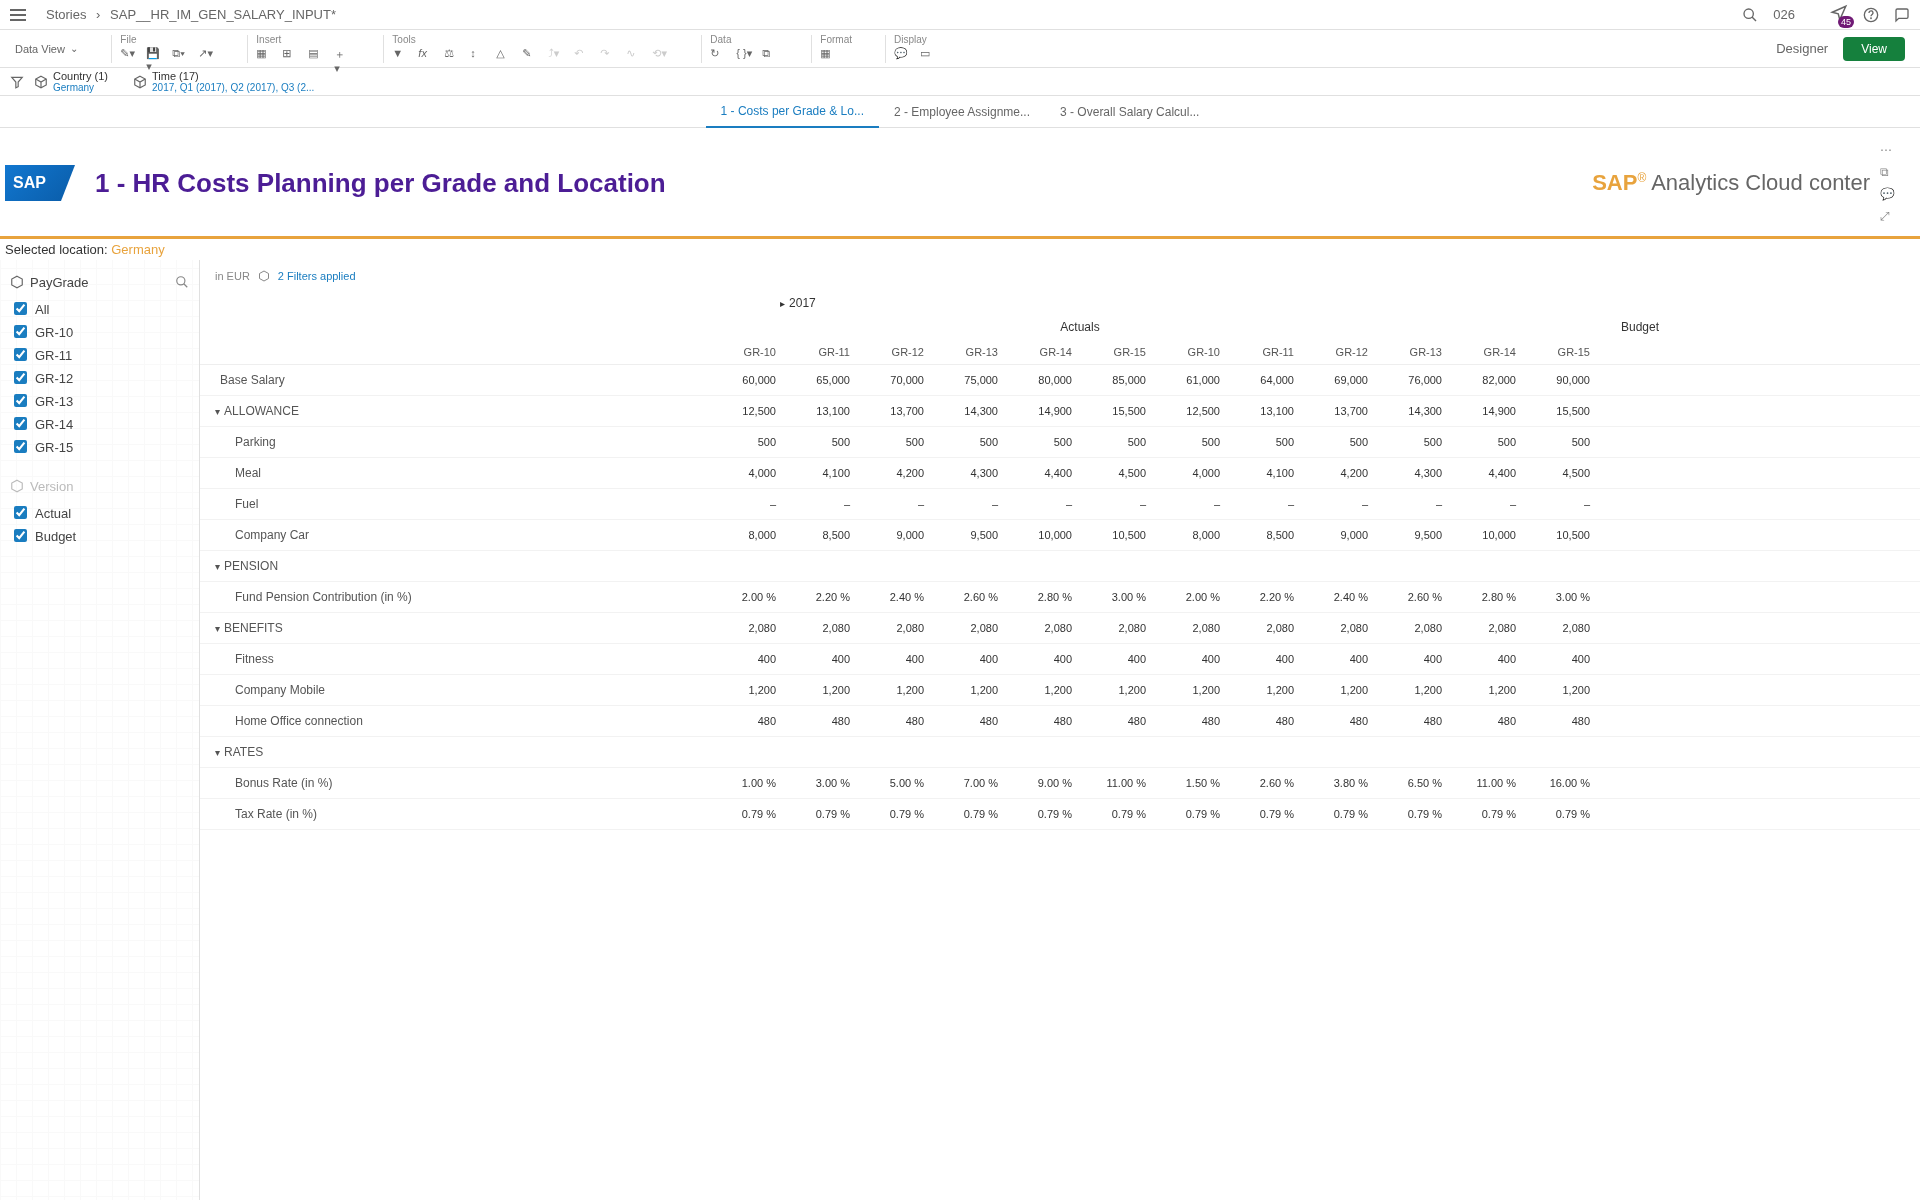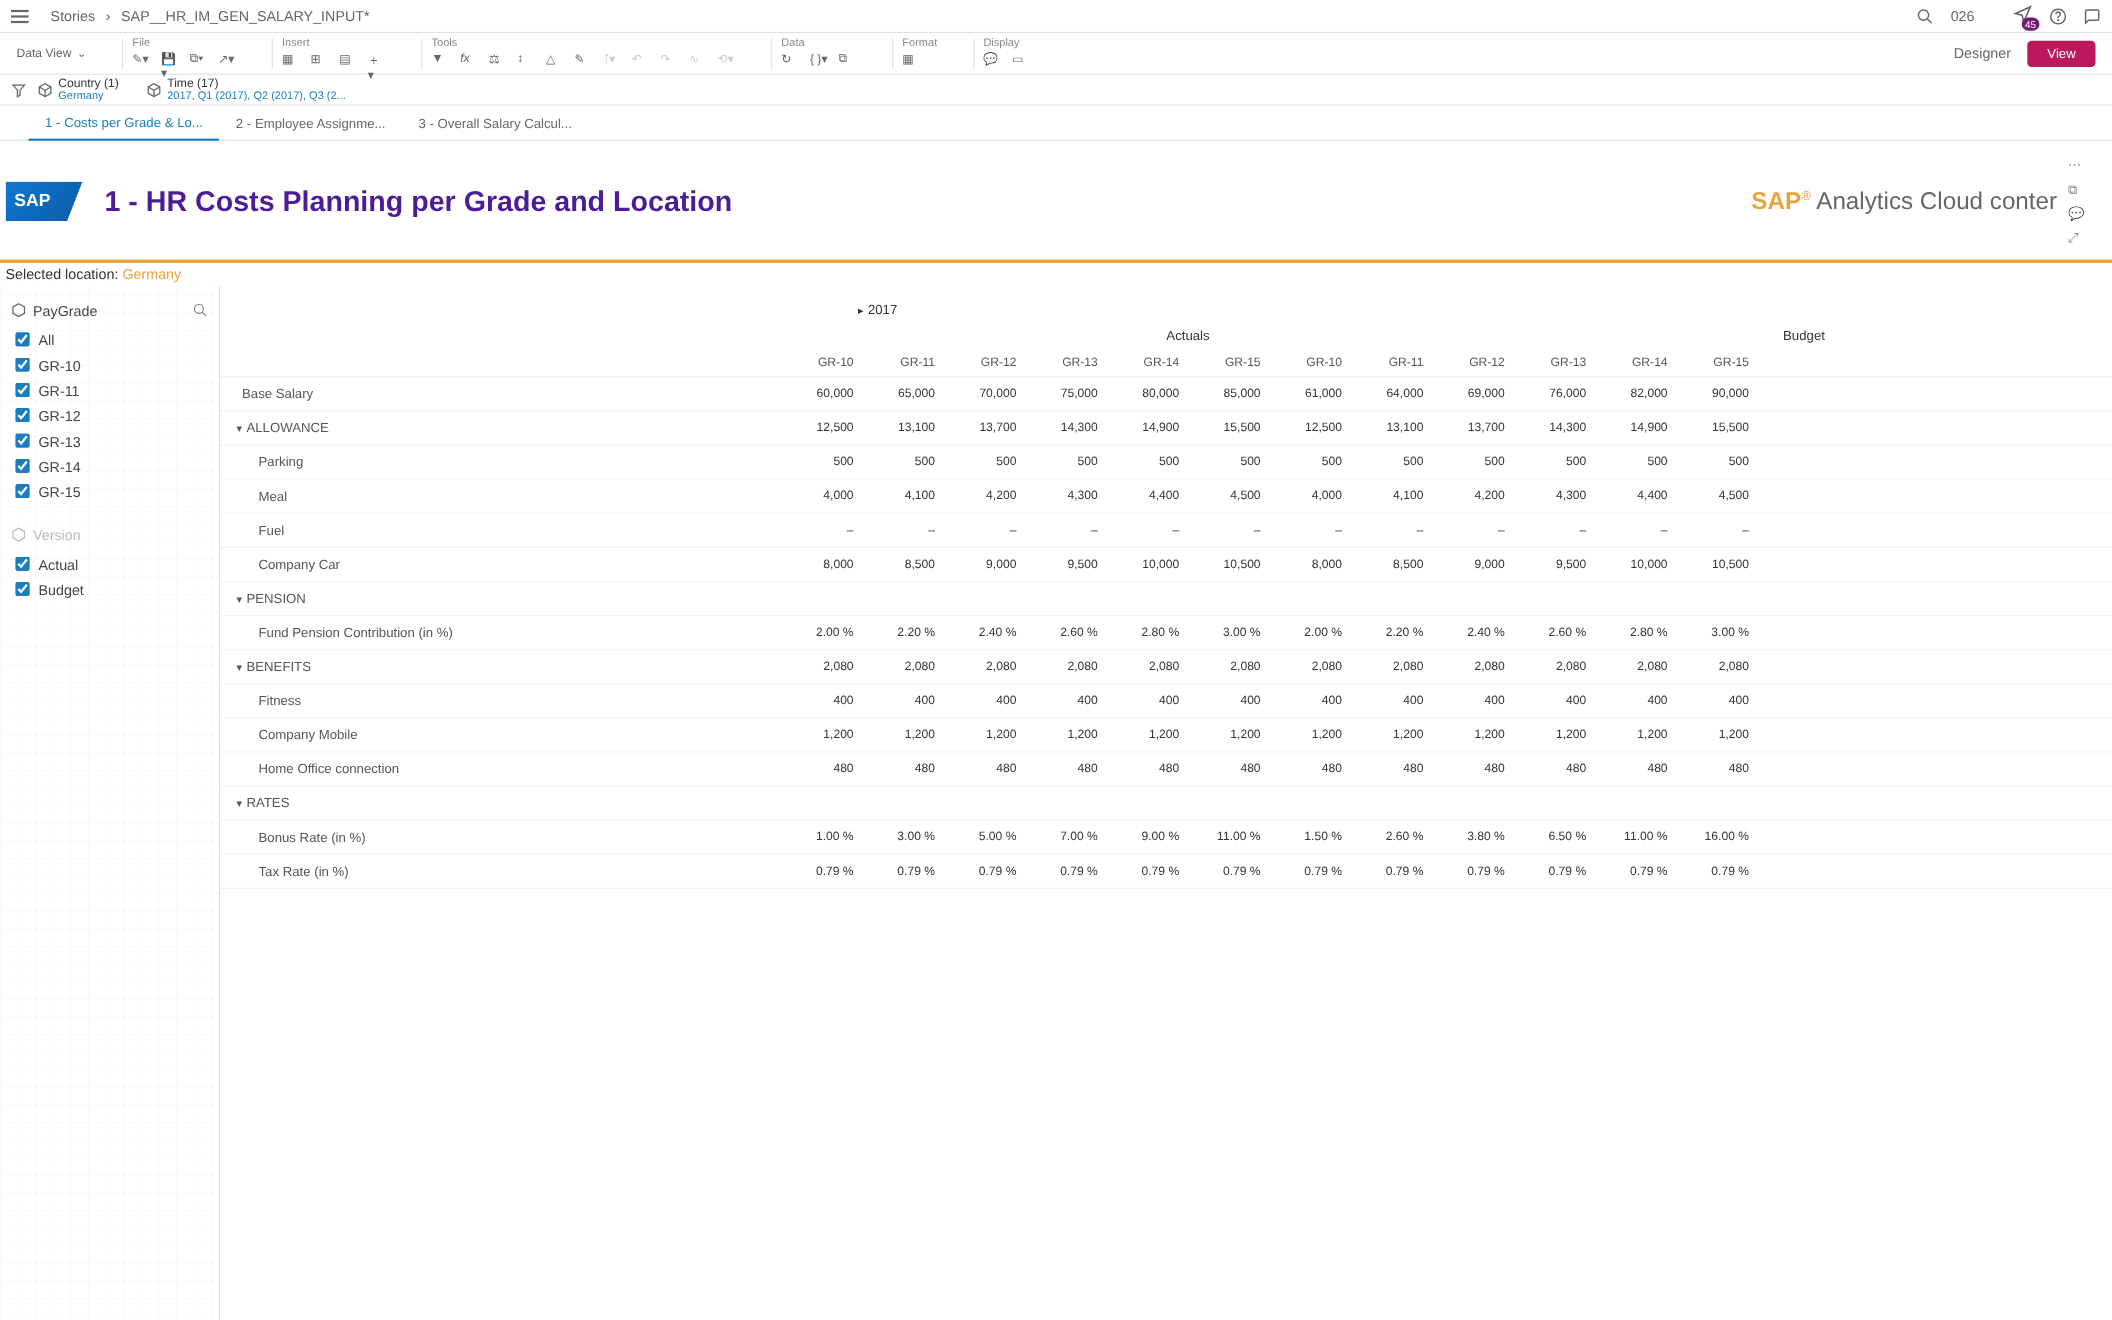--- a/index.html
+++ b/index.html
@@ -21,33 +21,33 @@
 .toolbar { height: 38px; display: flex; align-items: center; padding: 0 15px; border-bottom: 1px solid #e0e0e0; font-size: 11px; }
 .tb-group { display: flex; flex-direction: column; margin-right: 25px; }
 .tb-label { color: #888; font-size: 10px; margin-bottom: 2px; }
 .tb-icons { display: flex; gap: 10px; align-items: center; }
 .tb-icon { width: 16px; height: 16px; color: #666; cursor: pointer; }
 .tb-sep { width: 1px; height: 28px; background: #e0e0e0; margin: 0 8px; }
 .data-view { display: flex; align-items: center; color: #666; cursor: pointer; }
 .data-view .chev { margin-left: 5px; font-size: 10px; }
 .tb-right { margin-left: auto; display: flex; align-items: center; gap: 15px; }
 .designer-link { color: #666; font-size: 13px; cursor: pointer; }
-.view-btn { background: #be185d; color: #fff; padding: 5px 18px; border-radius: 4px; font-size: 12px; cursor: pointer; border: none; }
+.view-btn { background: #15803d; color: #fff; padding: 5px 18px; border-radius: 4px; font-size: 12px; cursor: pointer; border: none; }
 
 
 .filterbar { height: 28px; display: flex; align-items: center; padding: 0 10px; border-bottom: 1px solid #e0e0e0; font-size: 11px; }
 .filter-icon { width: 14px; height: 14px; color: #666; margin-right: 10px; }
 .filter-pill { display: flex; align-items: center; margin-right: 25px; }
 .cube-icon { width: 14px; height: 14px; color: #666; margin-right: 5px; }
 .pill-text { display: flex; flex-direction: column; }
 .pill-title { color: #333; font-size: 11px; }
 .pill-sub { color: #1a7dc0; font-size: 10px; }
 
 
-.tabs { height: 32px; display: flex; align-items: center; padding: 0 26px; border-bottom: 1px solid #e0e0e0; }
+.tabs { height: 32px; display: flex; align-items: center; padding: 0 4px; border-bottom: 1px solid #e0e0e0; justify-content: center; }
 .tab { padding: 8px 15px; font-size: 12px; color: #666; cursor: pointer; }
 .tab.active { color: #1a7dc0; border-bottom: 2px solid #1a7dc0; }
 
 
 .page-header { display: flex; align-items: center; padding: 15px 25px 5px 5px; }
 .sap-logo { width: 70px; height: 36px; background: linear-gradient(135deg, #1177d0, #0a5ca8); color: #fff; font-weight: bold; font-size: 16px; display: flex; align-items: center; padding-left: 8px; clip-path: polygon(0 0, 100% 0, 80% 100%, 0 100%); }
 .page-title { font-size: 26px; color: #4c1d95; margin-left: 20px; font-weight: bold; }
 .cloud-brand { margin-left: auto; font-size: 22px; color: #666; }
 .cloud-brand .brand-sap { color: #e8a33d; font-weight: bold; }
 .cloud-brand .brand-reg { color: #e8a33d; font-size: 12px; vertical-align: super; }
@@ -281,20 +281,27 @@
         <span>Version</span>
       </div>
       <div id="version-items">
           <label class="side-item"><input type="checkbox" checked="" style=""> Actual</label>
           <label class="side-item"><input type="checkbox" checked="" style=""> Budget</label>
         </div>
     </div>
   </div>
 
   <div class="content">
+    <div class="grid-meta">
+      <span>in EUR</span>
+      <svg width="12" height="12" viewBox="0 0 24 24" fill="none" stroke="#888" stroke-width="2">
+          <path d="M12 2l9 5v10l-9 5-9-5V7l9-5z"></path>
+        </svg>
+      <span class="filt">2 Filters applied</span>
+    </div>
     <div class="year-hdr"><span class="arrow">▸</span><span>2017</span></div>
     <div class="version-hdr">
       <div class="spacer"></div>
       <div class="vcell" style="margin-left:90px">Actuals</div>
       <div class="vcell">Budget</div>
     </div>
     <div class="grade-hdr" id="grade-hdr">
         <div style="width: 510px;"></div>
         <div class="gcell">GR-10</div>
         <div class="gcell">GR-11</div>

